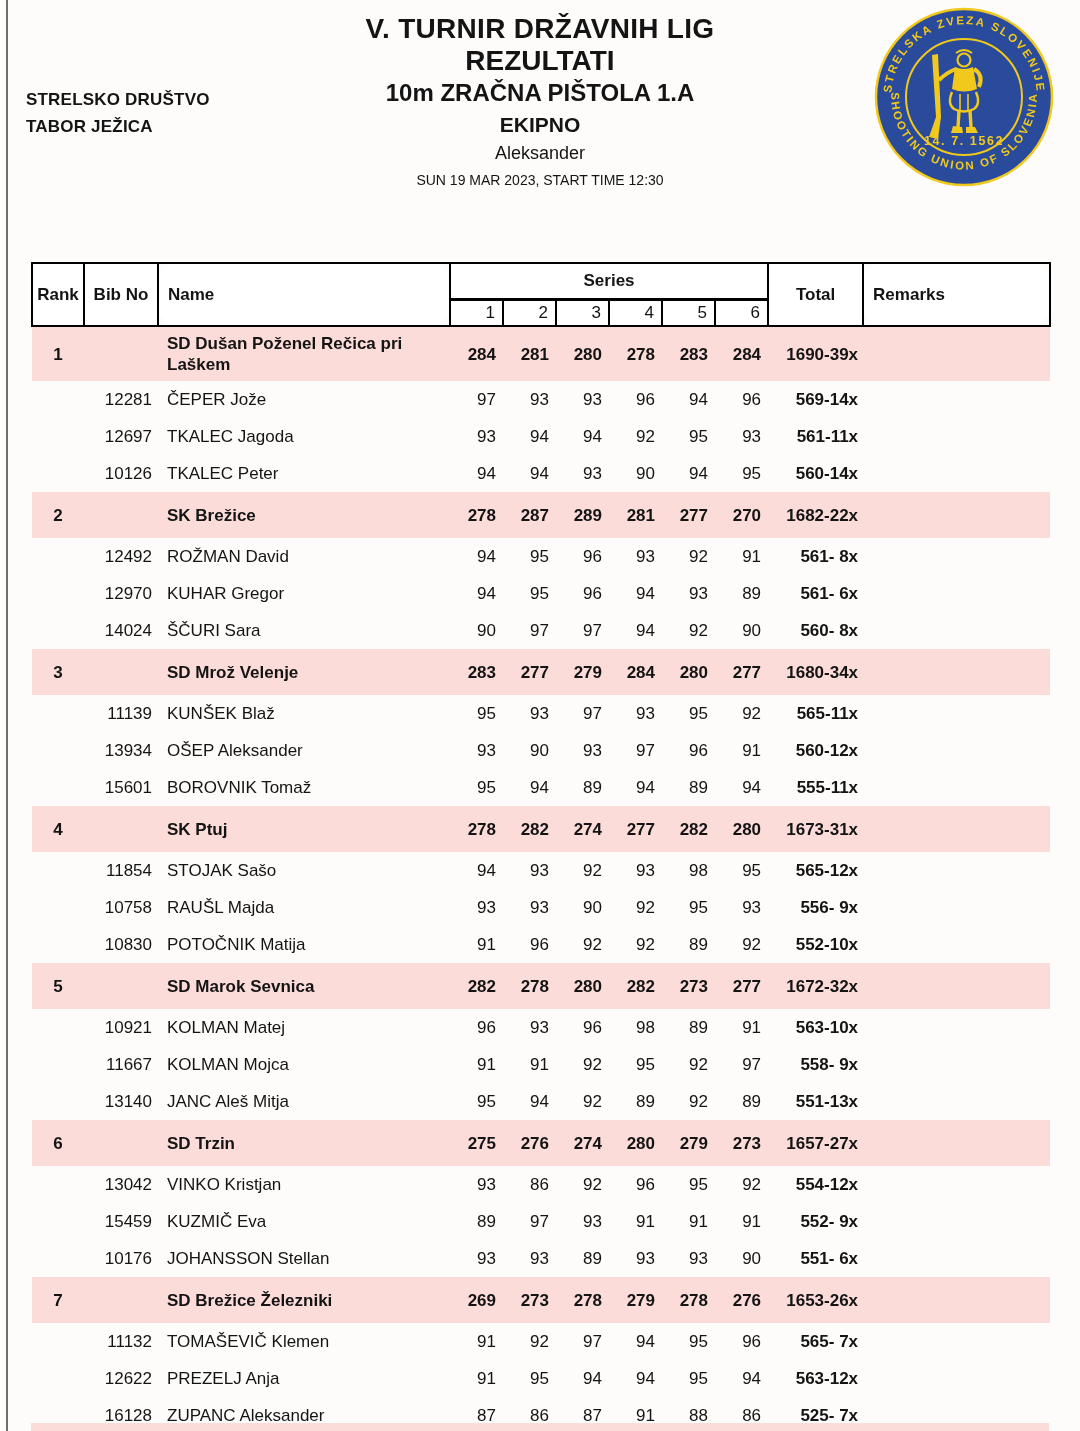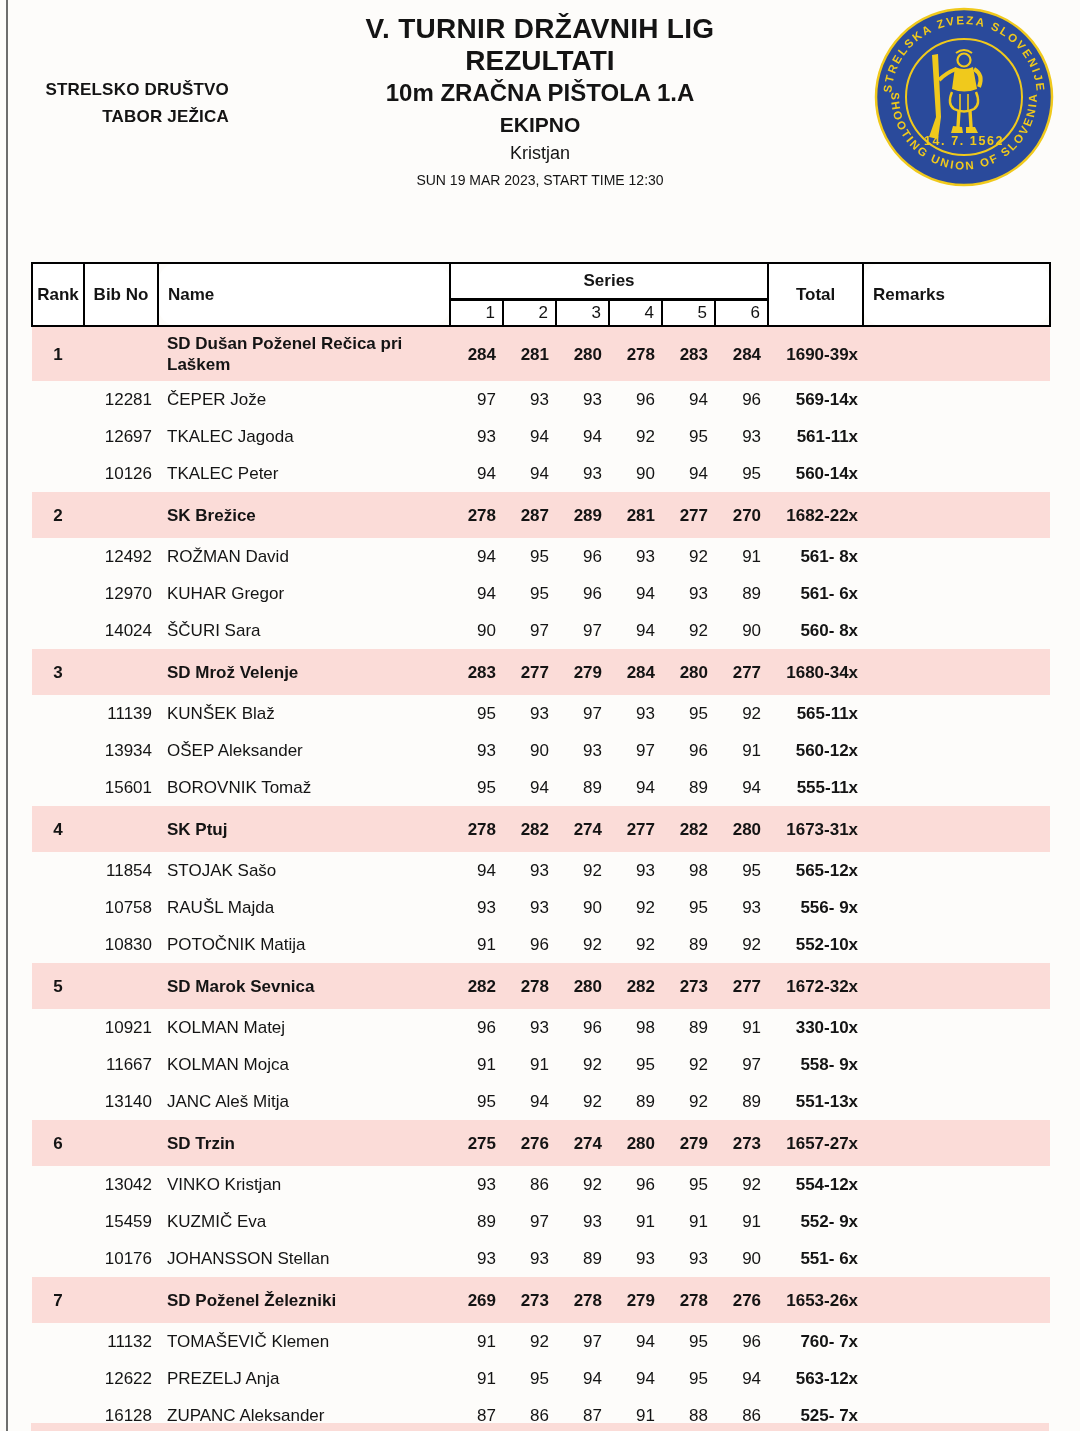--- a/index.html
+++ b/index.html
@@ -18,24 +18,23 @@
     color:var(--ink);
     position:relative;
     overflow:hidden;
   }
   .edge-line{
     position:absolute;left:6px;top:0;bottom:0;width:2px;
     background:#4a4a4a;opacity:.8;
   }
   
   .org{
-    position:absolute;left:26px;top:76px;width:195px;
-    text-align:right;font-weight:bold;font-size:17px;line-height:27px;
+    position:absolute;left:26px;top:86px;width:195px;
+    text-align:left;font-weight:bold;font-size:17px;line-height:27px;
     letter-spacing:.2px;
-    margin-left:8px;
   }
   .titles{
     position:absolute;left:220px;top:12px;width:640px;text-align:center;
   }
   .t1{font-size:28px;font-weight:bold;line-height:33px;letter-spacing:.3px;}
   .t2{font-size:28px;font-weight:bold;line-height:31px;}
   .t3{font-size:24px;font-weight:bold;line-height:33px;}
   .t4{font-size:21px;font-weight:bold;line-height:31px;}
   .t5{font-size:18px;line-height:27px;}
   .t6{font-size:14px;line-height:26px;}
@@ -87,21 +86,21 @@
 <div class="org">
   <div>STRELSKO DRUŠTVO</div>
   <div>TABOR JEŽICA</div>
 </div>
 
 <div class="titles">
   <div class="t1">V. TURNIR DRŽAVNIH LIG</div>
   <div class="t2">REZULTATI</div>
   <div class="t3">10m ZRAČNA PIŠTOLA 1.A</div>
   <div class="t4">EKIPNO</div>
-  <div class="t5">Kristjan</div>
+  <div class="t5">Aleksander</div>
   <div class="t6">SUN 19 MAR 2023, START TIME 12:30</div>
 </div>
 
 <svg class="logo" width="184" height="184" viewBox="-92 -92 184 184" aria-hidden="true">
   <circle cx="0" cy="0" r="88" fill="var(--logo-blue)" stroke="var(--logo-yellow)" stroke-width="2.5"></circle>
   <circle class="gold-line" cx="0" cy="0" r="58" stroke-width="2"></circle>
   <path id="arc-top" d="M -70,20 A 72.8,72.8 0 1 1 70,20" fill="none"></path>
   <path id="arc-bottom" d="M -66,-31 A 72.8,72.8 0 1 0 66,-31" fill="none"></path>
   <text class="arc-text">
     <textPath href="#arc-top" startOffset="50%" text-anchor="middle">STRELSKA ZVEZA SLOVENIJE</textPath>
@@ -382,21 +381,21 @@
       <tr class="member-row">
         <td class="rank"></td>
         <td class="bib">10921</td>
         <td class="name">KOLMAN Matej</td>
         <td class="series">96</td>
         <td class="series">93</td>
         <td class="series">96</td>
         <td class="series">98</td>
         <td class="series">89</td>
         <td class="series">91</td>
-        <td class="total">330-10x</td>
+        <td class="total">563-10x</td>
         <td class="remarks"></td>
       </tr>
       <tr class="member-row">
         <td class="rank"></td>
         <td class="bib">11667</td>
         <td class="name">KOLMAN Mojca</td>
         <td class="series">91</td>
         <td class="series">91</td>
         <td class="series">92</td>
         <td class="series">95</td>
@@ -466,41 +465,41 @@
         <td class="series">89</td>
         <td class="series">93</td>
         <td class="series">93</td>
         <td class="series">90</td>
         <td class="total">551- 6x</td>
         <td class="remarks"></td>
       </tr>
       <tr class="team-row">
         <td class="rank">7</td>
         <td class="bib"></td>
-        <td class="name">SD Poženel Železniki</td>
+        <td class="name">SD Brežice Železniki</td>
         <td class="series">269</td>
         <td class="series">273</td>
         <td class="series">278</td>
         <td class="series">279</td>
         <td class="series">278</td>
         <td class="series">276</td>
         <td class="total">1653-26x</td>
         <td class="remarks"></td>
       </tr>
       <tr class="member-row">
         <td class="rank"></td>
         <td class="bib">11132</td>
         <td class="name">TOMAŠEVIČ Klemen</td>
         <td class="series">91</td>
         <td class="series">92</td>
         <td class="series">97</td>
         <td class="series">94</td>
         <td class="series">95</td>
         <td class="series">96</td>
-        <td class="total">760- 7x</td>
+        <td class="total">565- 7x</td>
         <td class="remarks"></td>
       </tr>
       <tr class="member-row">
         <td class="rank"></td>
         <td class="bib">12622</td>
         <td class="name">PREZELJ Anja</td>
         <td class="series">91</td>
         <td class="series">95</td>
         <td class="series">94</td>
         <td class="series">94</td>

